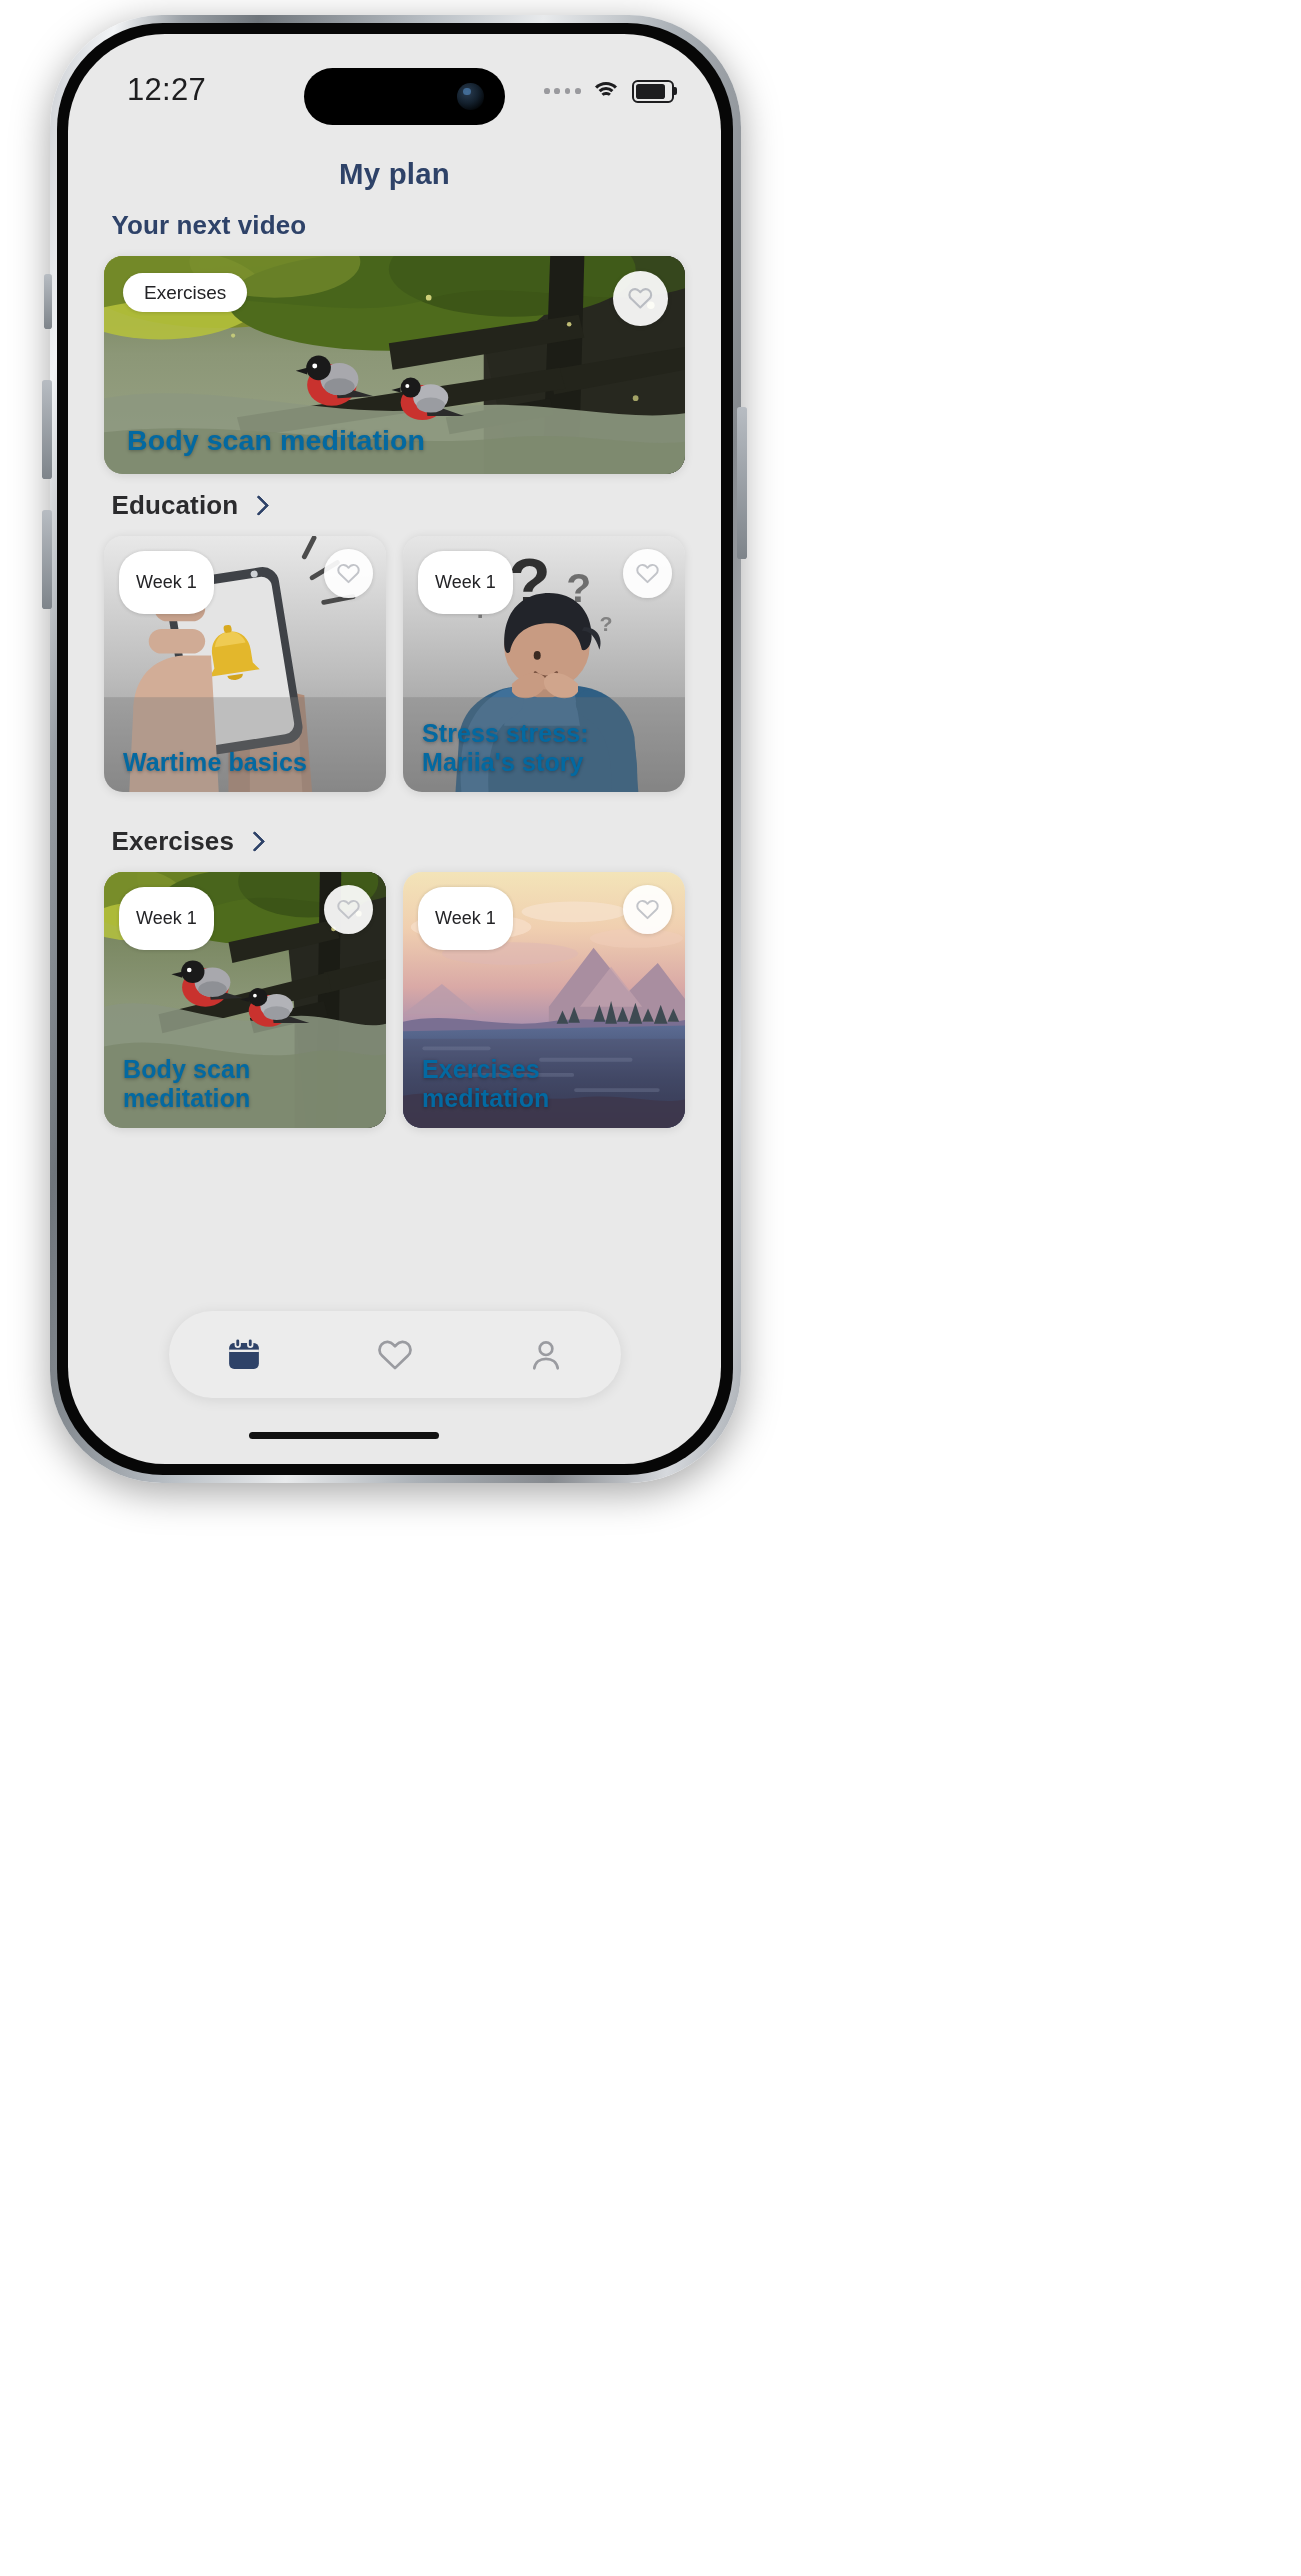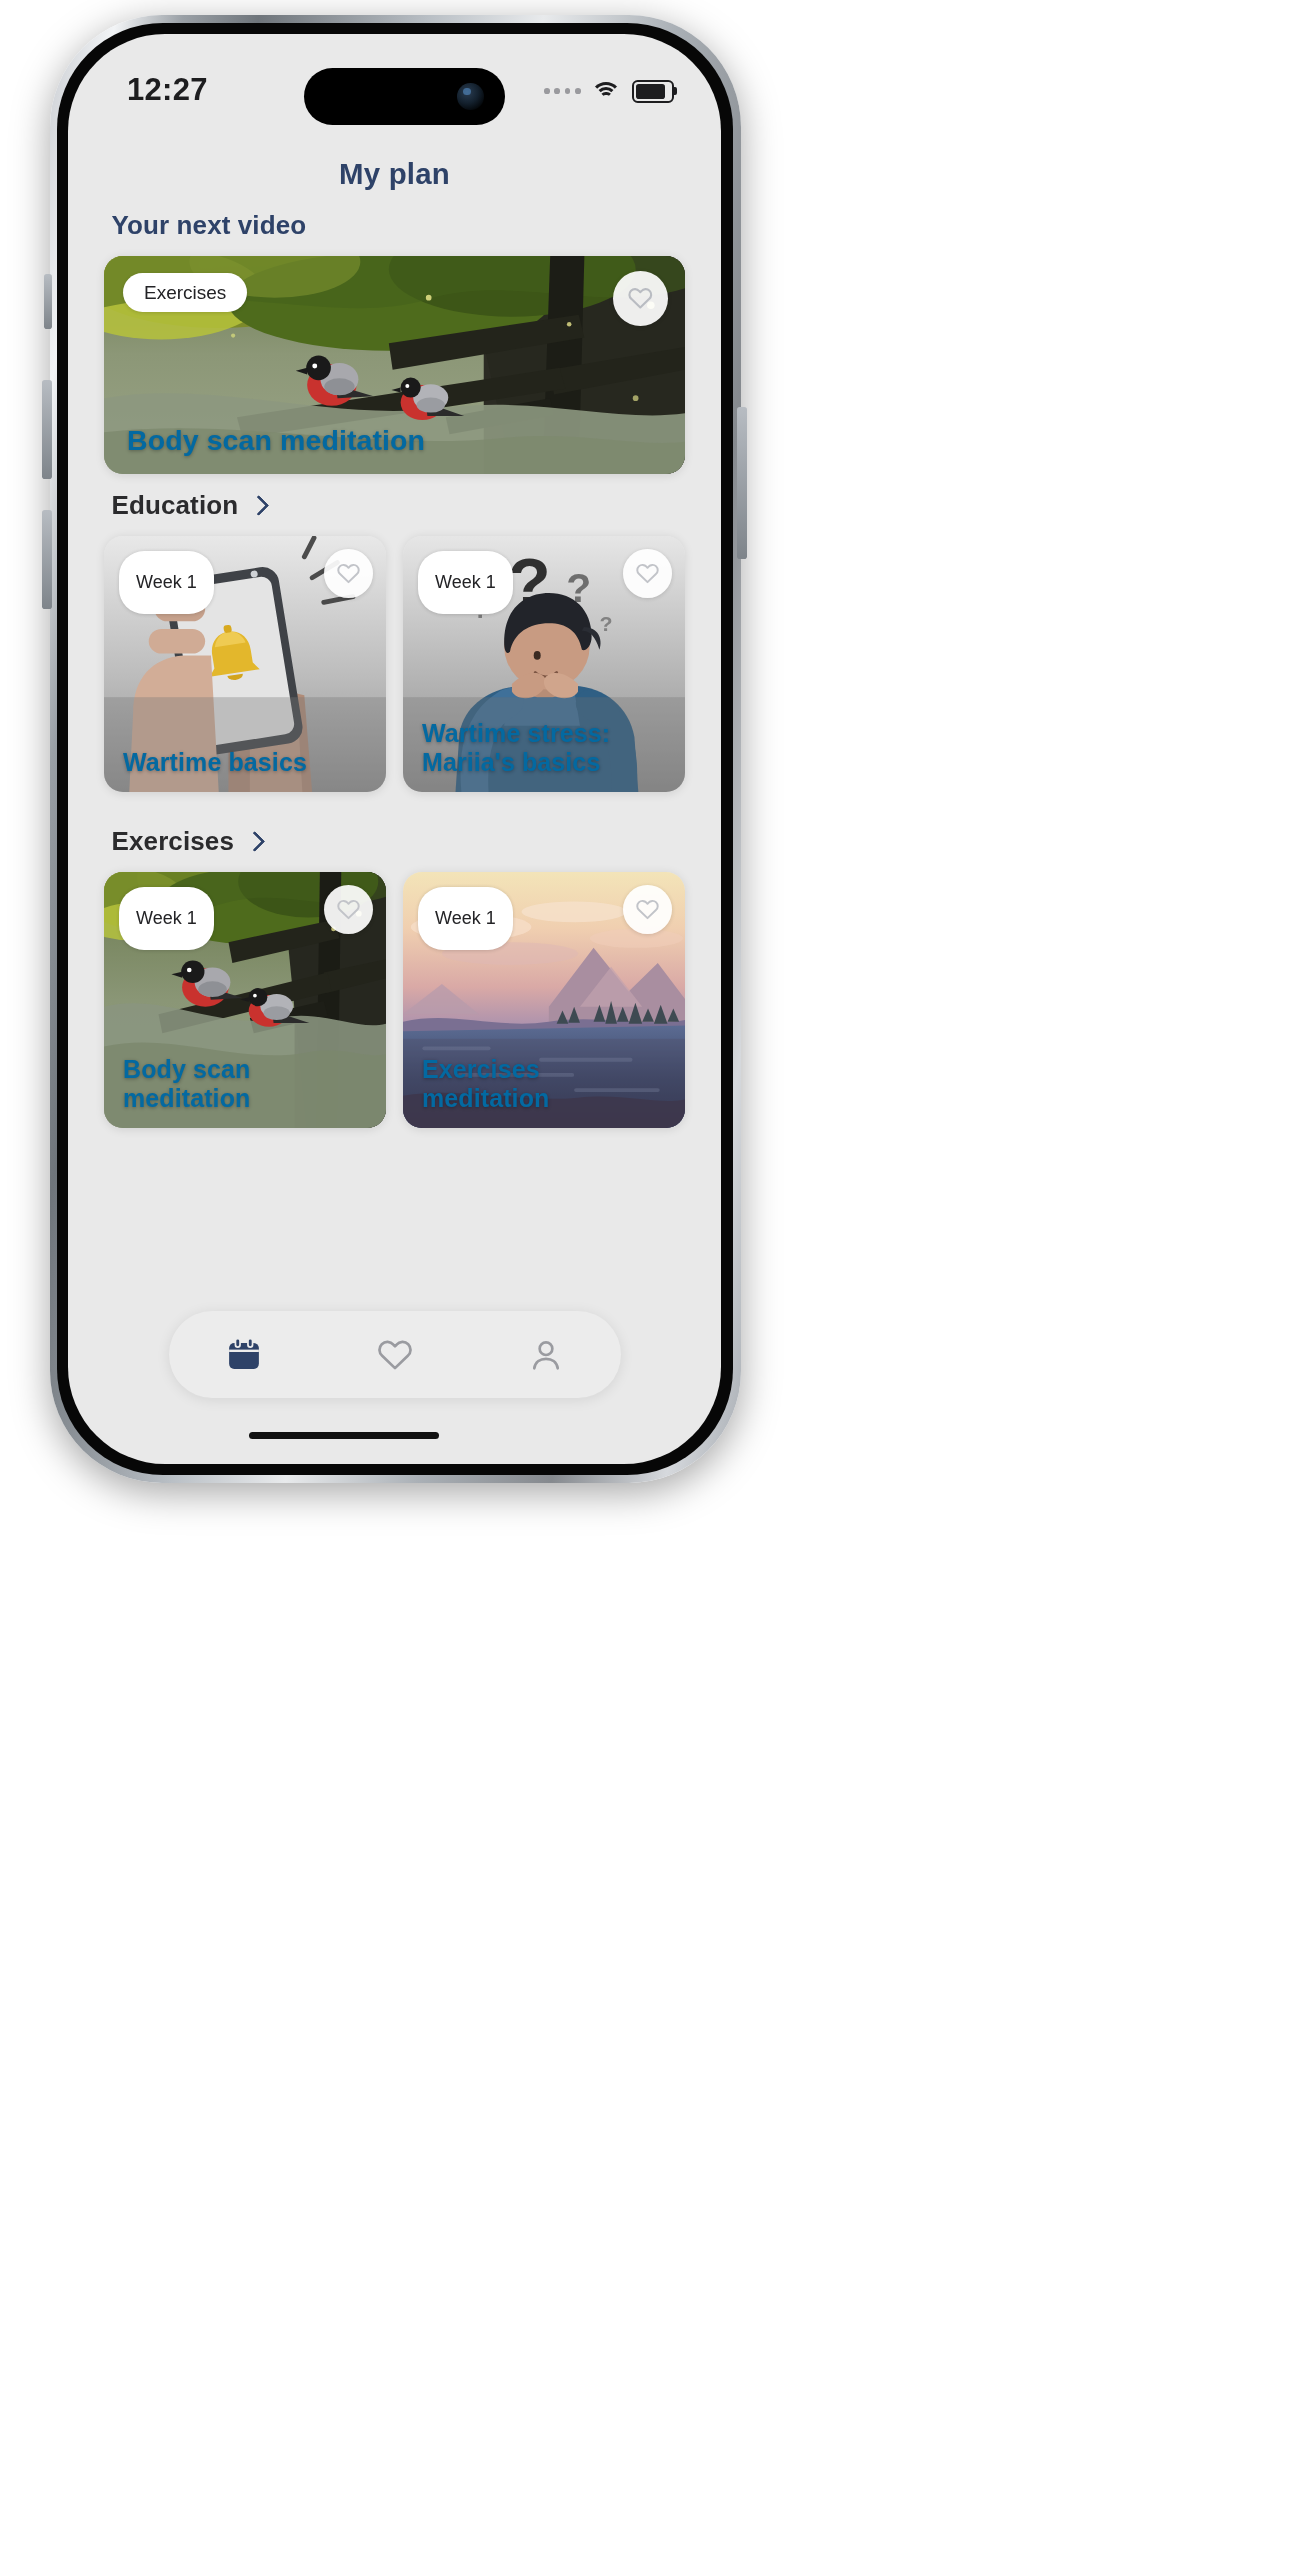--- a/index.html
+++ b/index.html
@@ -42,21 +42,21 @@
     background:radial-gradient(circle at 38% 34%, #2a3d52 0%, #14212e 45%, #05090d 75%);
   }
   .island-cam:after{
     content:"";position:absolute;left:5.7px;top:4.7px;width:7.6px;height:7.6px;border-radius:50%;
     background:rgba(90,150,210,.55);
   }
 
   
   .status{position:absolute;left:0;top:28.5px;width:653px;height:61px;z-index:35;}
   .status-time{
-    position:absolute;left:59px;top:9.5px;font-size:31px;font-weight:700;color:#1d1d1f;
+    position:absolute;left:59px;top:9.5px;font-size:31px;font-weight:400;color:#1d1d1f;
     letter-spacing:0.3px;
   }
   .status-right{position:absolute;right:47px;top:17px;display:flex;align-items:center;gap:12.3px;}
   .dots{display:flex;gap:4.7px;align-items:center;}
   .dots i{width:5.7px;height:5.7px;border-radius:50%;background:#9a9a9e;display:block;}
   .wifi{position:relative;width:26.6px;height:20px;}
   .wifi b{position:absolute;border:3px solid #1d1d1f;border-bottom-color:transparent;border-left-color:transparent;border-right-color:transparent;border-radius:50%;left:50%;transform:translateX(-50%);}
   .wifi b:nth-child(1){width:25px;height:25px;top:0.9px;}
   .wifi b:nth-child(2){width:15px;height:15px;top:5.7px;}
   .wifi b:nth-child(3){width:6.6px;height:6.6px;top:10.4px;border-width:3.2px;}
@@ -363,21 +363,21 @@
 
                     <rect y="170" width="290" height="100" fill="#6f6f6f" opacity=".3"></rect>
                   </svg>
                 </div>
                 <div class="badge">Week 1</div>
                 <div class="fav">
                   <svg class="heart-ic" viewBox="0 0 24 24">
                     <path d="M12 20.3 3.9 12.5a5 5 0 1 1 7.1-7l1 1 1-1a5 5 0 1 1 7.1 7z" fill="none" stroke="#c2c4c9" stroke-width="1.9" stroke-linejoin="round"></path>
                   </svg>
                 </div>
-                <div class="ctitle">Wartime stress: Mariia's basics</div>
+                <div class="ctitle">Stress stress: Mariia's story</div>
               </div>
 
             </div>
           </div>
 
           <div class="pad" style="margin-top:34px">
             <div class="sec-head dark">
               <span class="h-main">Exercises</span>
               <span class="chev"></span>
             </div>

